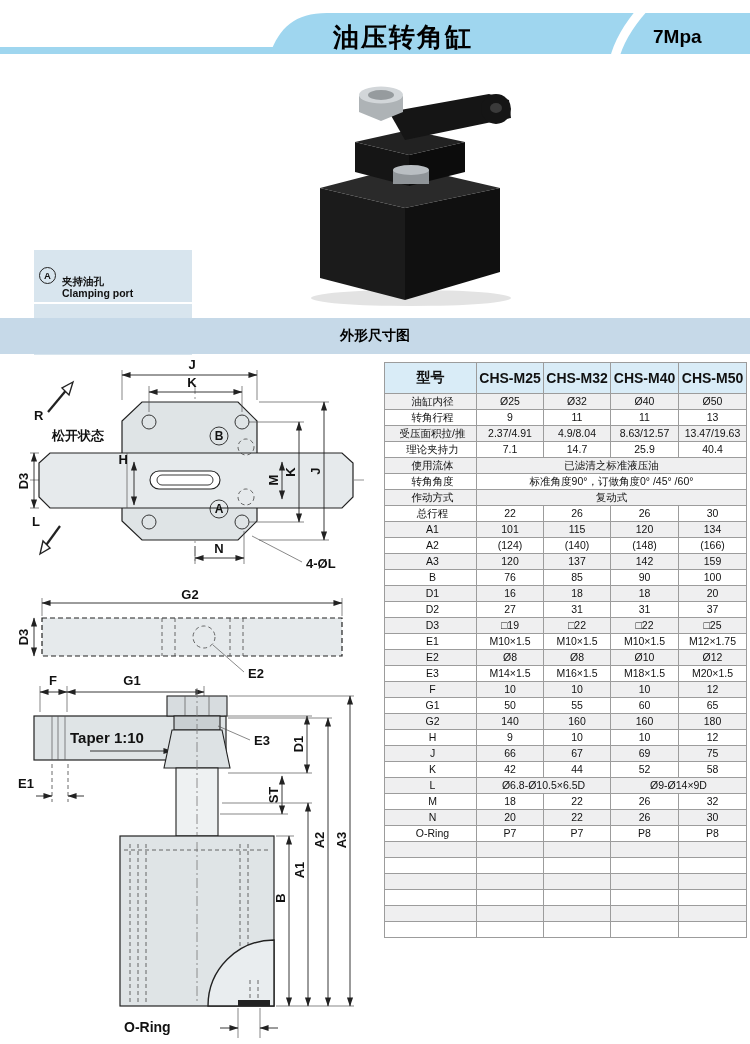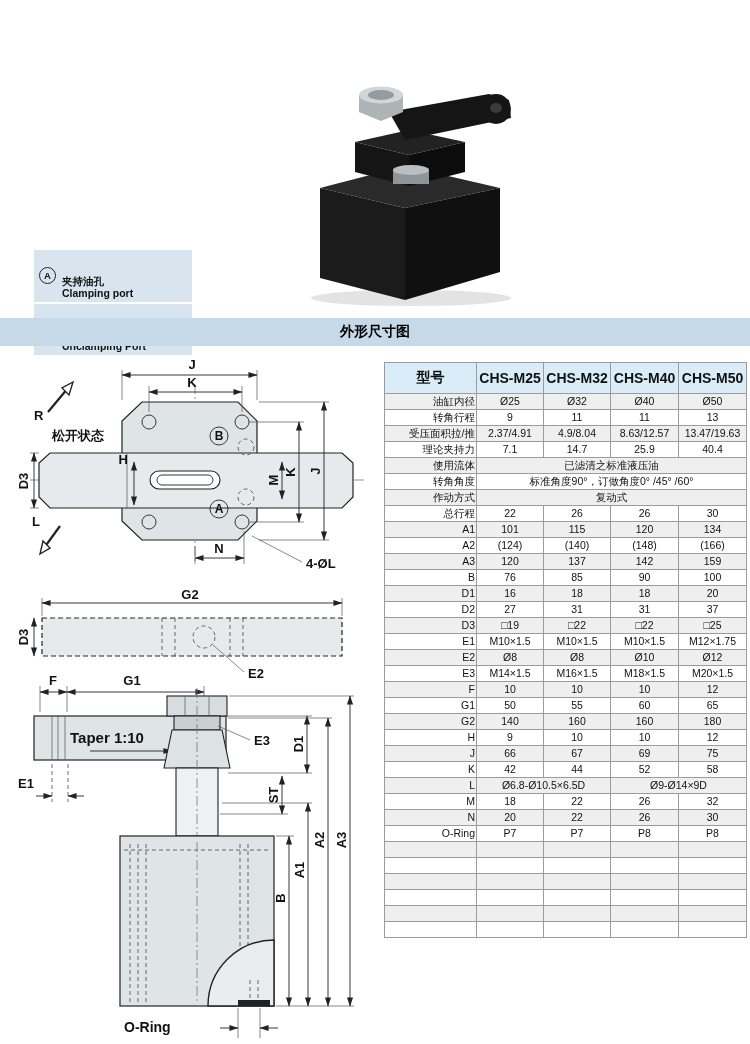--- a/index.html
+++ b/index.html
@@ -14,21 +14,21 @@
 
   
   .ports{position:absolute;left:34px;top:250px;width:158px;}
   .port-row{display:flex;align-items:center;gap:6px;background:#d8e5ee;
             padding:2px 5px;margin-bottom:2px;}
   .port-badge{flex:none;width:15px;height:15px;border:1.5px solid #222;border-radius:50%;
               font-size:9.5px;line-height:15px;font-weight:bold;text-align:center;background:transparent;}
   .port-text{font-size:10.5px;line-height:1.12;font-weight:bold;white-space:nowrap;margin-top:24px;}
 
   
-  .section-bar{position:absolute;left:0;top:318px;width:750px;height:28px;background:#c6d9e8;
+  .section-bar{position:absolute;left:0;top:318px;width:750px;height:36px;background:#c6d9e8;
                display:flex;align-items:center;justify-content:center;
                font-size:14px;font-weight:bold;color:#000;}
 
   
   .diagrams{position:absolute;left:12px;top:350px;width:372px;}
   svg text{font-family:"Liberation Sans",sans-serif;fill:#111;}
   .slab{font-size:13px;font-weight:bold;}
   .slab-sm{font-size:12px;font-weight:bold;}
   .part{fill:#dfe4e6;stroke:#222;stroke-width:1.2;}
   .part2{fill:#e6eaec;stroke:#222;stroke-width:1.2;}
@@ -37,28 +37,37 @@
   .cl{stroke:#777;stroke-width:0.8;stroke-dasharray:10 3 2 3;fill:none;}
   .hid{stroke:#444;stroke-width:0.8;stroke-dasharray:4 3;fill:none;}
 
   
   .spec-wrap{position:absolute;left:384px;top:362px;width:362px;}
   table.spec{border-collapse:collapse;table-layout:fixed;width:362px;font-size:10.5px;border-radius:13px;}
   .spec th,.spec td{border:1px solid #9c9c9c;overflow:hidden;white-space:nowrap;}
   .spec th{background:#d9ecf7;height:28px;font-size:14px;font-weight:bold;text-align:center;}
   .spec th.model-h{font-size:14px;}
   .spec td{height:15px;line-height:15px;text-align:center;padding:0 1px;background:#fff;}
-  .spec td.lbl{text-align:right;padding-left:5px;}
+  .spec td.lbl{text-align:center;padding-left:5px;}
   .spec tbody tr:nth-child(odd) td{background:#efeff0;}
 </style>
 </head>
 <body>
 
 <div id="page">
 
+  <div class="hdr">
+    <svg width="750" height="62" viewBox="0 0 750 62">
+      <rect x="0" y="47" width="750" height="7" fill="#9fd6ef"></rect>
+      <path d="M270,54 C279,28 295,13 327,13 L750,13 L750,54 Z" fill="#9fd6ef"></path>
+      <path d="M643,9 C627,27 618,44 614,60" stroke="#ffffff" stroke-width="9" fill="none"></path>
+    </svg>
+    <div class="hdr-title">油压转角缸</div>
+    <div class="hdr-press">7Mpa</div>
+  </div>
 
   <svg style="position:absolute;left:293px;top:66px;" width="232" height="244" viewBox="0 0 232 244">
     <ellipse cx="118" cy="232" rx="100" ry="8" fill="#e3e3e3"></ellipse>
 
     <polygon points="27,122 112,100 207,122 112,142" fill="#2a2a2a"></polygon>
     <polygon points="27,122 112,142 112,234 27,212" fill="#1b1b1b"></polygon>
     <polygon points="112,142 207,122 207,206 112,234" fill="#101010"></polygon>
 
     <polygon points="62,76 116,64 172,76 116,89" fill="#222222"></polygon>
     <polygon points="62,76 116,89 116,120 62,106" fill="#151515"></polygon>

